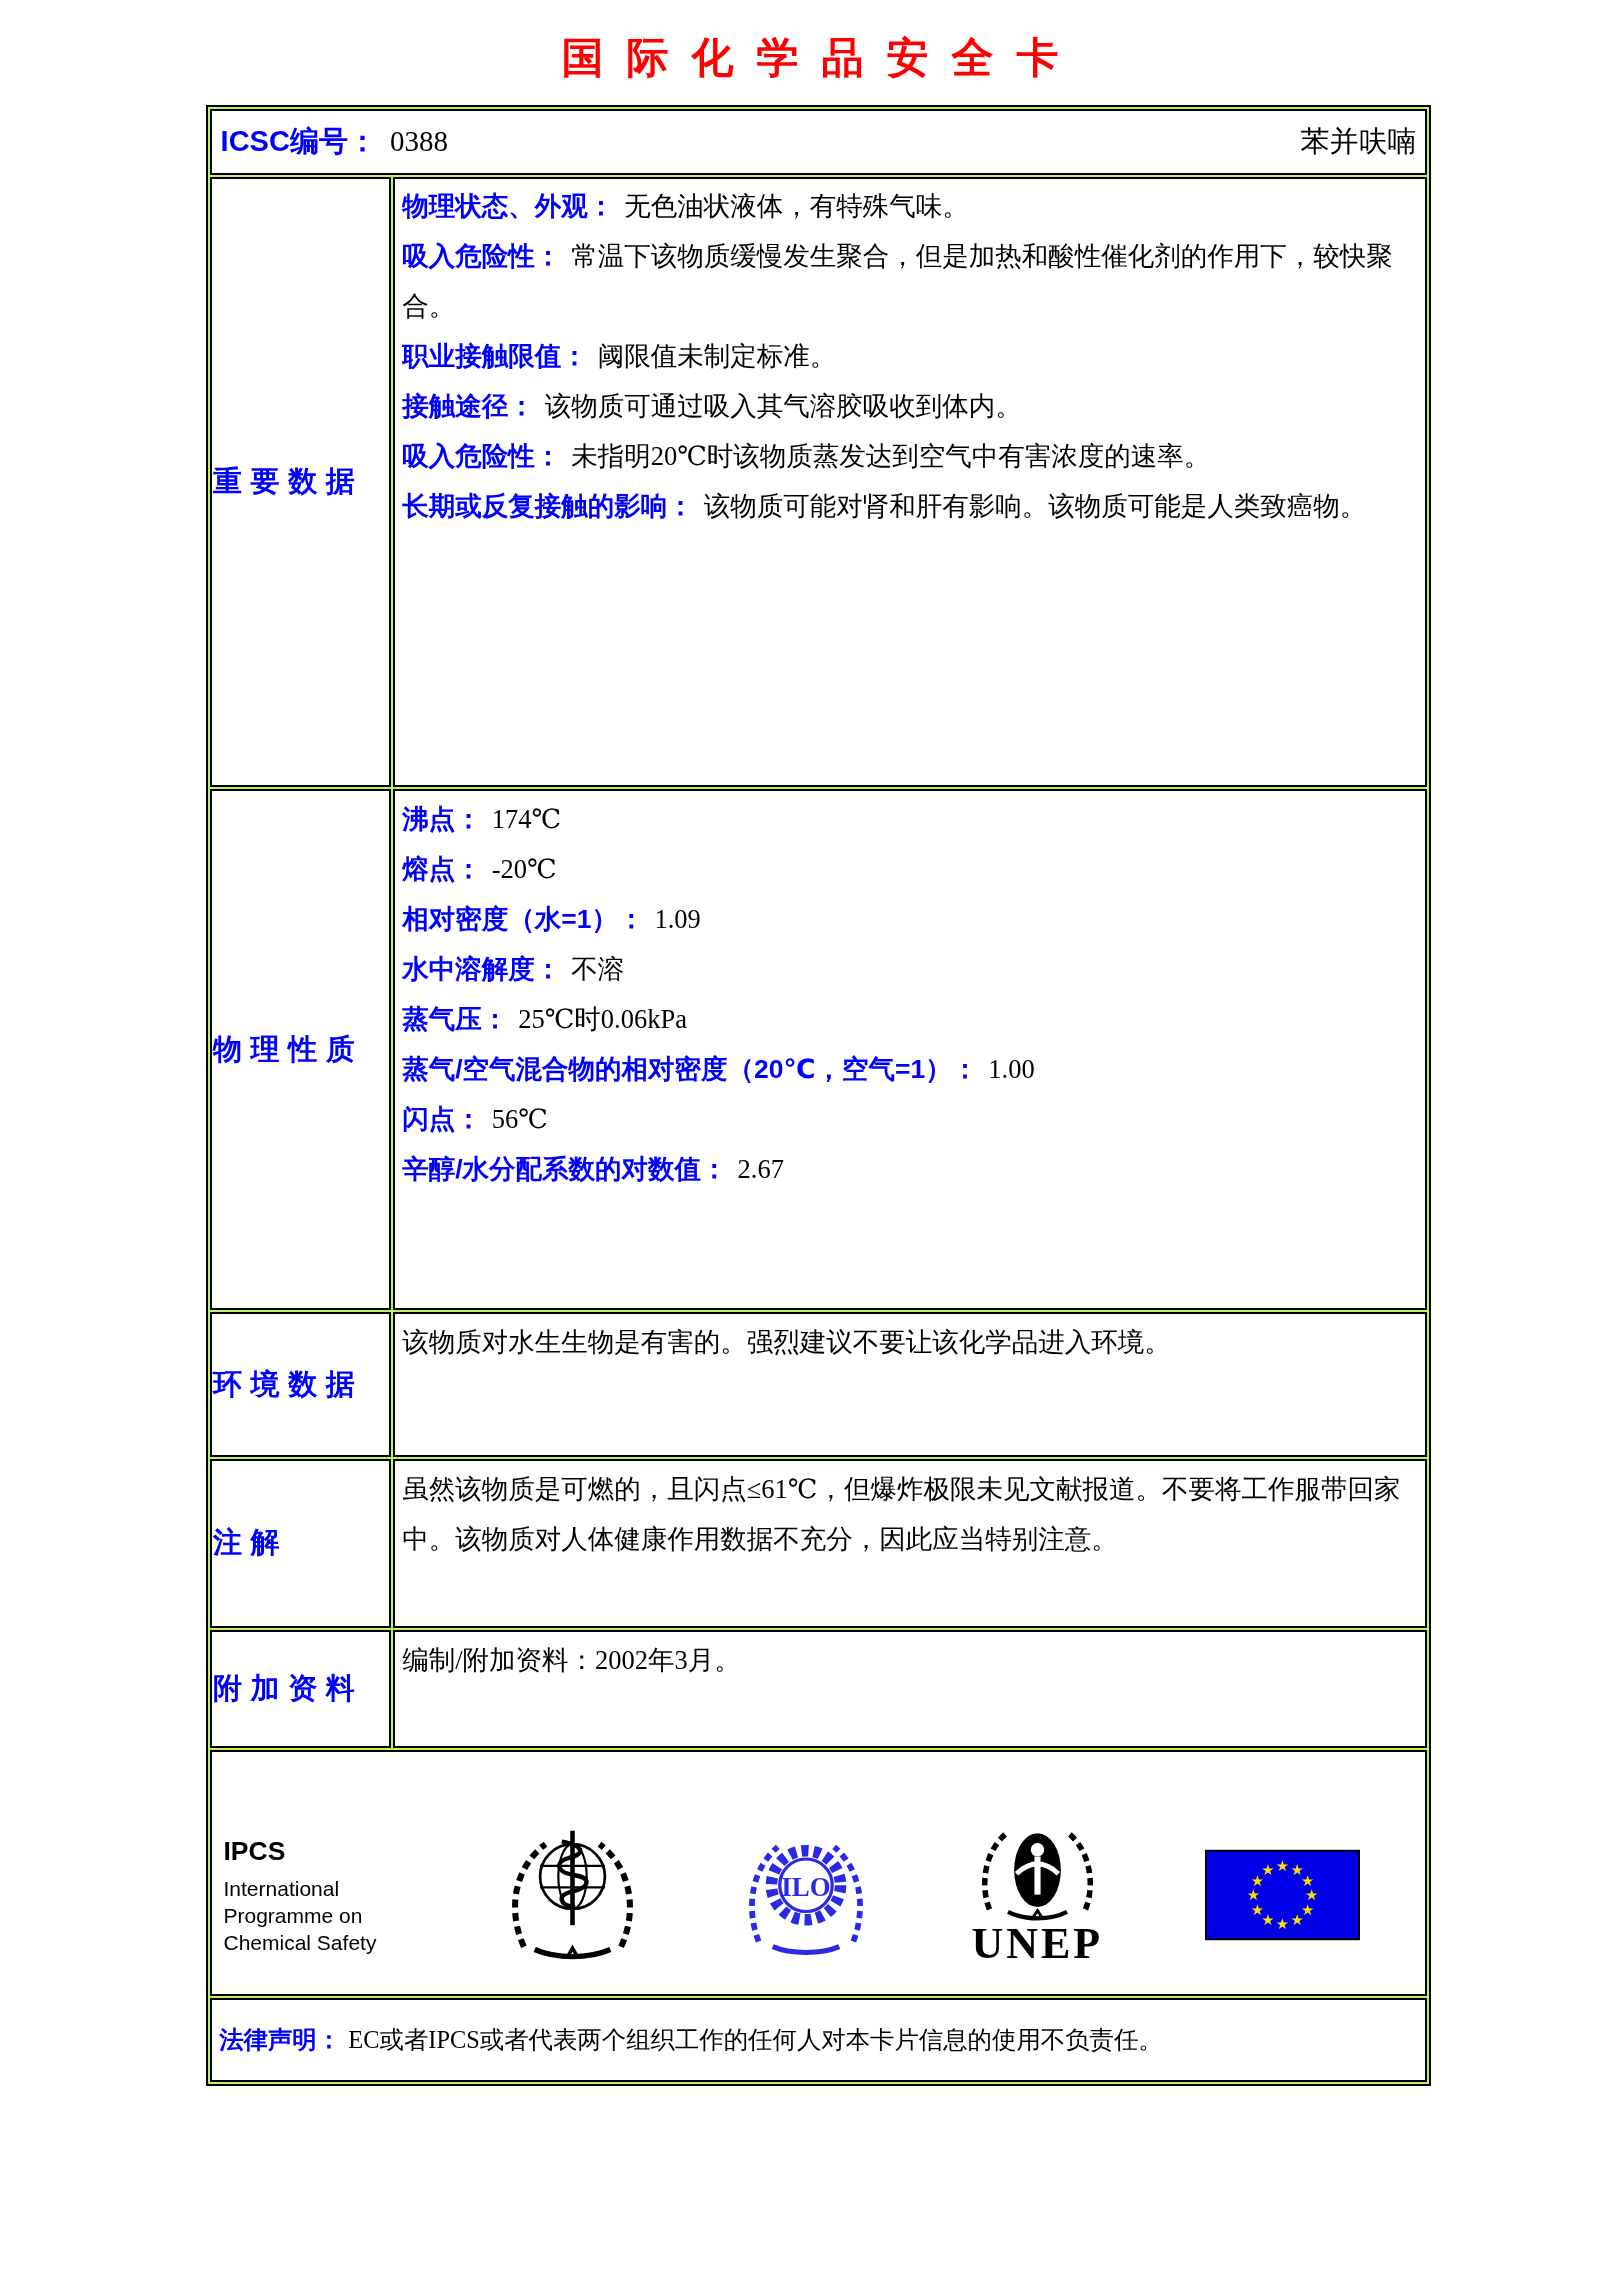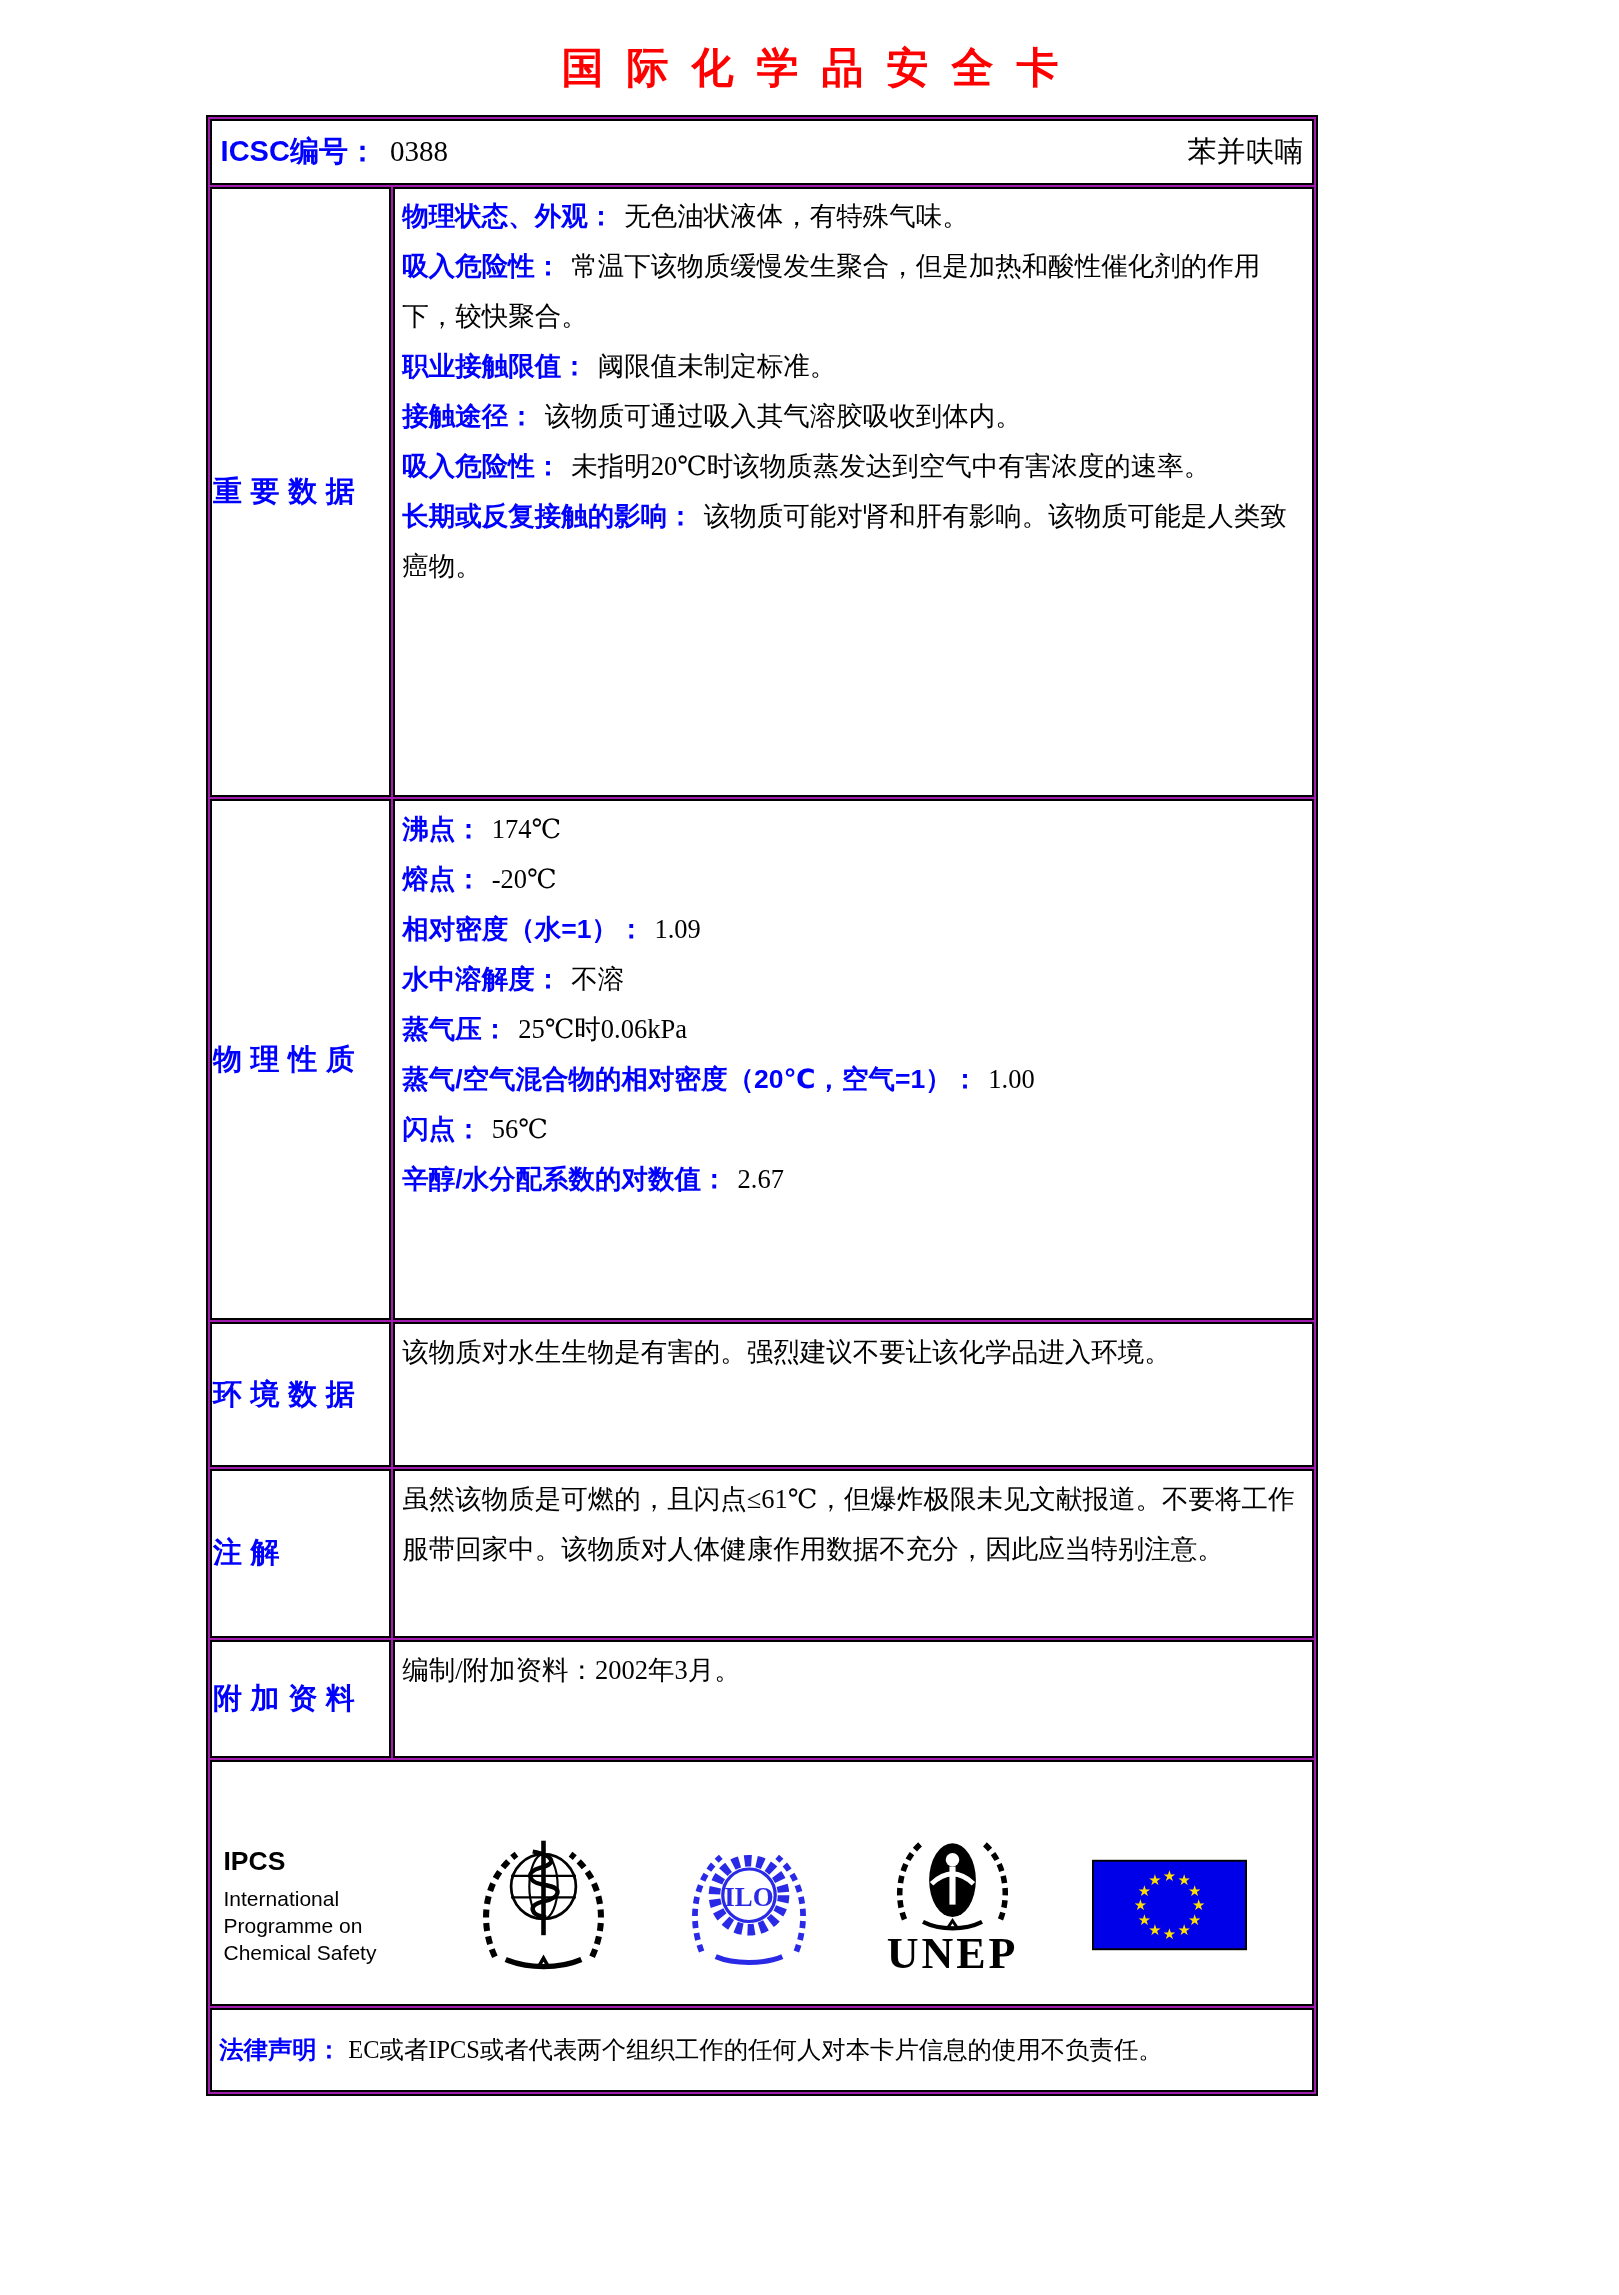--- a/index.html
+++ b/index.html
@@ -1,28 +1,28 @@
 <!DOCTYPE html>
 <html style="font-size:11.5px"><head>
 <meta charset="utf-8">
 <style>
   html,body{margin:0;padding:0;background:#ffffff;}
   body{
     width:1620px;height:2295px;position:relative;
     font-family:"Liberation Serif","DejaVu Serif",serif;color:#000;
   }
   .page-title{
-    margin:0;padding-top:40px;text-align:center;
+    margin:0;padding-top:30px;text-align:center;
     color:#ff0000;font-weight:bold;font-size:42px;letter-spacing:23px;text-indent:23px;
     font-family:Liberation Mono, monospace;
   }
   table.card{
-    margin:18.6px 0 0 206px;width:1112px;
+    margin:18.6px 0 0 206px;width:1225px;
     border:2.9px solid #000;border-collapse:separate;border-spacing:2.9px;
-    table-layout:fixed;background:#a21caf;
+    table-layout:fixed;background:#bef264;
   }
   td{border:2.2px solid #000;background:#fff;overflow:hidden;}
   
   tr.r-header  td{height:62px;}
   tr.r-important td{height:601px;}
   tr.r-physical  td{height:511px;}
   tr.r-environment td{height:135px;}
   tr.r-notes   td{height:159px;}
   tr.r-additional td{height:108px;}
   tr.r-logos   td{height:199px;}

